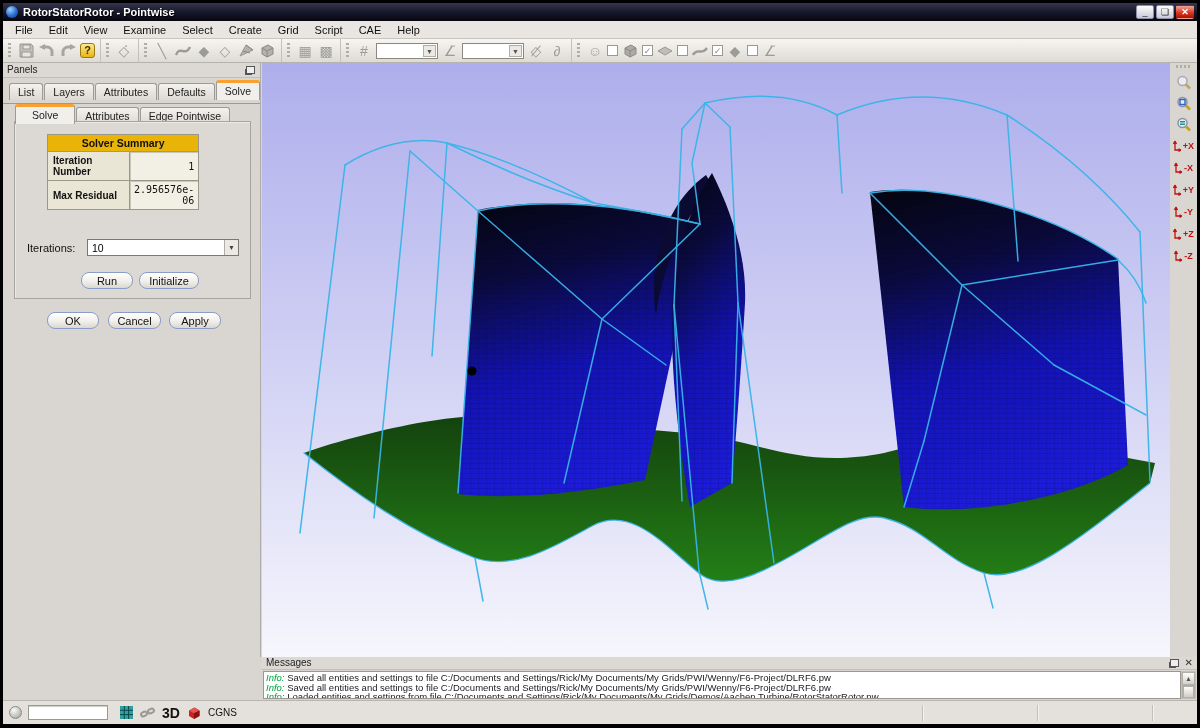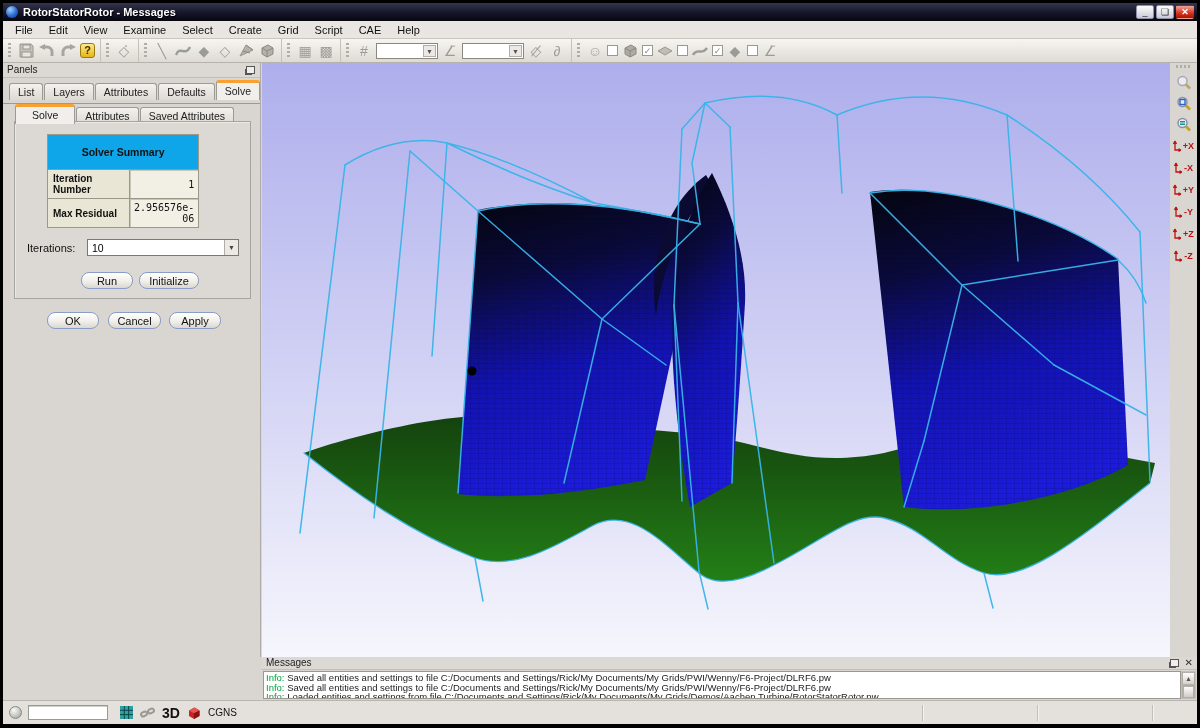--- a/index.html
+++ b/index.html
@@ -58,21 +58,21 @@
     background:linear-gradient(#f4f2ee,#ddd9d3); border-radius:3px 3px 0 0; margin-right:1px; position:relative; }
   .tab.active { background:#f1efeb; border-top:3px solid #f8a030; padding-bottom:3px; z-index:2; }
   .subtabrow { position:absolute; left:12px; top:41px; display:flex; align-items:flex-end; }
   .tabline { position:absolute; left:0; right:0; height:1px; background:#9c9a94; }
   .groupbox { position:absolute; left:11px; top:58px; width:237px; height:178px; border:1px solid #a6a49e;
     background:#dcd9d4; box-shadow:inset 1px 1px 0 #ece9e4; }
 
   
   .solver-table { position:absolute; left:32px; top:12px; border-collapse:collapse; }
   .solver-table td, .solver-table th { border:1px solid #9a9888; font-size:10px; color:#111; }
-  .solver-table th { background:#0ea5e9; font-weight:bold; padding:11px 4px; font-size:10.5px; }
+  .solver-table th { background:#eab308; font-weight:bold; padding:2px 4px; font-size:10.5px; }
   .lblcell { background:#e9e6d6; font-weight:bold; padding:3px 5px; width:82px; }
   .valcell { background:#f2f0e4; font-family:"DejaVu Sans Mono", monospace; font-size:9.5px; text-align:right;
     padding:3px 4px; width:66px; box-shadow:inset 1px 1px 0 #c8c6b8; }
 
   .iter-label { position:absolute; left:12px; top:120px; font-size:11px; color:#111;text-align:center; }
   .spinbox { position:absolute; left:72px; top:117px; width:152px; height:17px; background:#fff;
     border:1px solid #7a7870; display:flex; }
   .spinbox .val { flex:1; font-size:10.5px; padding:2px 12px 0 4px; color:#000; }
   .spinbox .spin { width:14px; border-left:1px solid #b0aea6; background:#ece9e4; font-size:7px; color:#444;
     text-align:center; line-height:15px; }
@@ -100,21 +100,21 @@
 
   
   .messages { position:absolute; left:259px; top:654px; right:0; height:43px; background:#d9d6d1; }
   .msg-hdr { position:relative; height:13px; background:#dcd9d4; border-bottom:1px solid #c2bfba;
     font-size:10px; color:#222; padding:0 4px; }
   .msg-hdr .icons { position:absolute; right:4px; top:1px; display:flex; gap:6px; align-items:center; }
   .msg-close { font-size:10px; color:#333; line-height:10px; }
   .msg-body { position:absolute; left:1px; right:16px; top:14px; bottom:1px; background:#fff;
     border:1px solid #9a9890; overflow:hidden; padding:1px 2px; }
   .msg-line { font-size:9.5px; line-height:9.5px; white-space:nowrap; color:#222; }
-  .msg-line .pfx { color:#00a33c; }
+  .msg-line .pfx { color:#00a33c;font-style:italic; }
   .msg-scroll { position:absolute; right:1px; top:14px; bottom:1px; width:15px; background:#f0efe9;
     border:1px solid #c2bfba; display:flex; flex-direction:column; justify-content:space-between; }
   .sbtn { height:13px; background:linear-gradient(#fdfdfd,#d5d2cc); border:1px solid #b2afa9; font-size:7px;
     color:#555; text-align:center; line-height:11px; }
   .sthumb { position:absolute; left:1px; right:1px; top:14px; height:12px;
     background:linear-gradient(#fdfdfd,#cfccc6); border:1px solid #b2afa9; }
 
   
   .statusbar { position:absolute; left:0; top:697px; width:100%; height:24px; background:#e4e1dc;
     border-top:1px solid #b8b5b0; display:flex; align-items:center; padding:0 6px; }
@@ -129,21 +129,21 @@
   .stat-fill { flex:1; }
 </style>
 </head>
 <body>
 
 <div class="window">
   <div class="inner">
 
     <div class="titlebar">
       <div class="globe"></div>
-      <div class="title-text">RotorStatorRotor - Messages</div>
+      <div class="title-text">RotorStatorRotor - Pointwise</div>
       <div class="winbtns">
         <div class="winbtn">_</div>
         <div class="winbtn">❏</div>
         <div class="winbtn close">✕</div>
       </div>
     </div>
 
     <div class="menubar">
       <span class="menu-item">File</span>
       <span class="menu-item">Edit</span>
@@ -266,21 +266,21 @@
           <span class="tab">Layers</span>
           <span class="tab">Attributes</span>
           <span class="tab">Defaults</span>
           <span class="tab active">Solve</span>
         </div>
         <div class="tabline" style="top:40px;"></div>
 
         <div class="subtabrow">
           <span class="tab active" style="padding:2px 16px 3px;">Solve</span>
           <span class="tab">Attributes</span>
-          <span class="tab">Saved Attributes</span>
+          <span class="tab">Edge Pointwise</span>
         </div>
         <div class="tabline" style="top:58px; left:11px; right:10px;"></div>
 
         <div class="groupbox">
           <table class="solver-table">
             <tbody>
                 <tr>
                   <th colspan="2">Solver Summary</th>
                 </tr>
             <tr>

